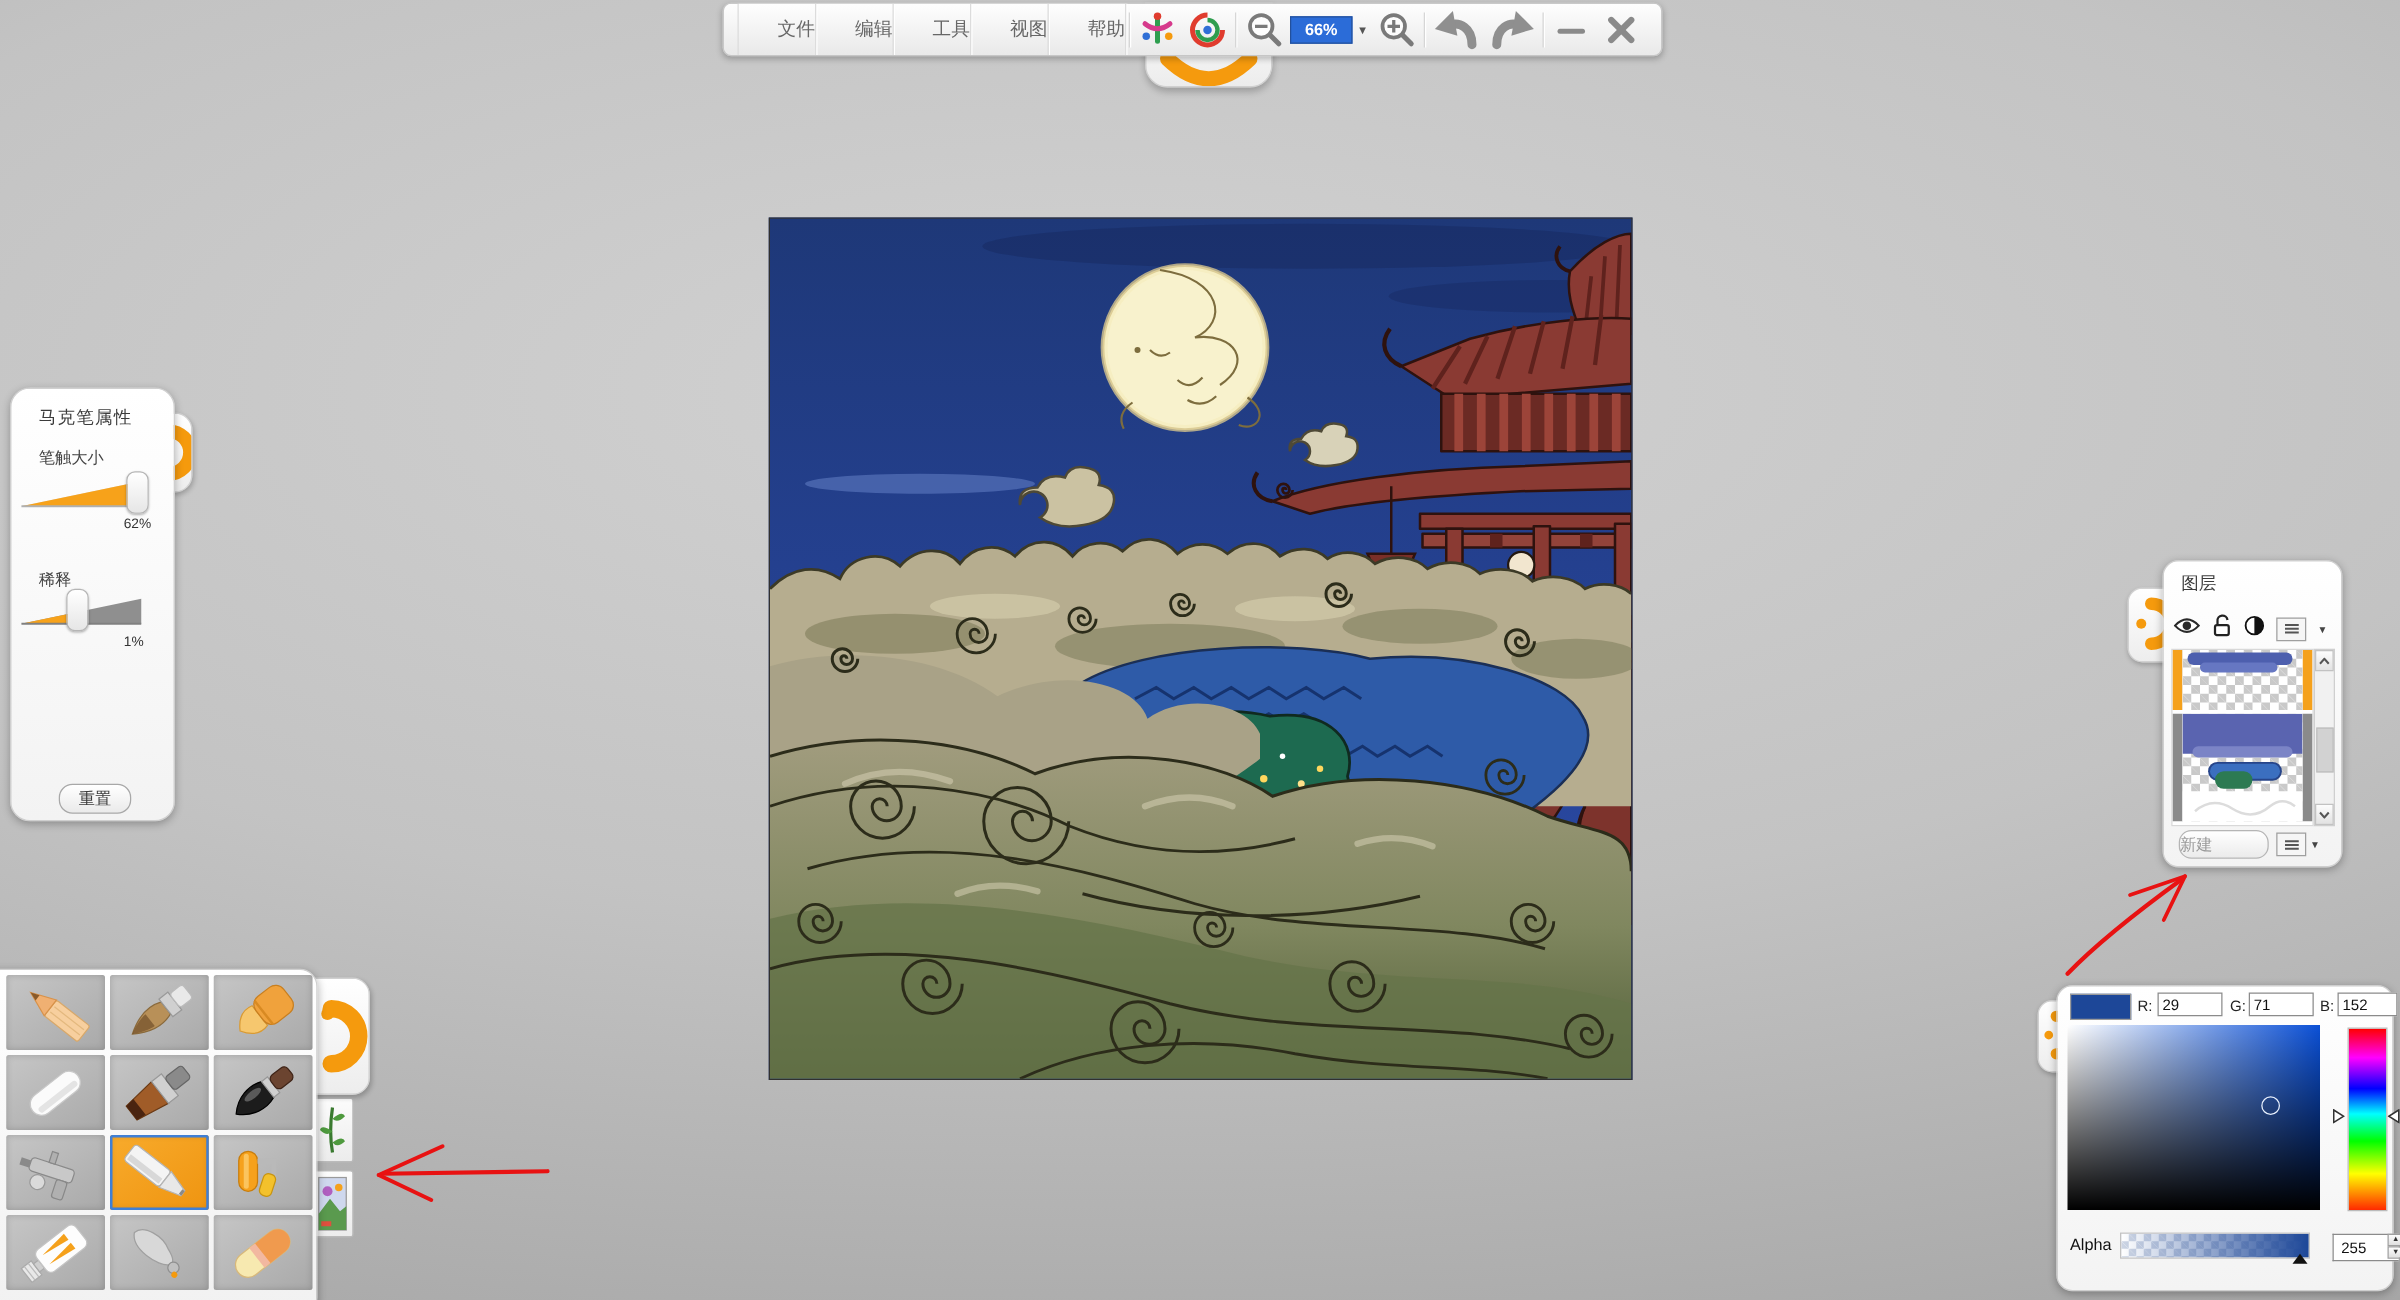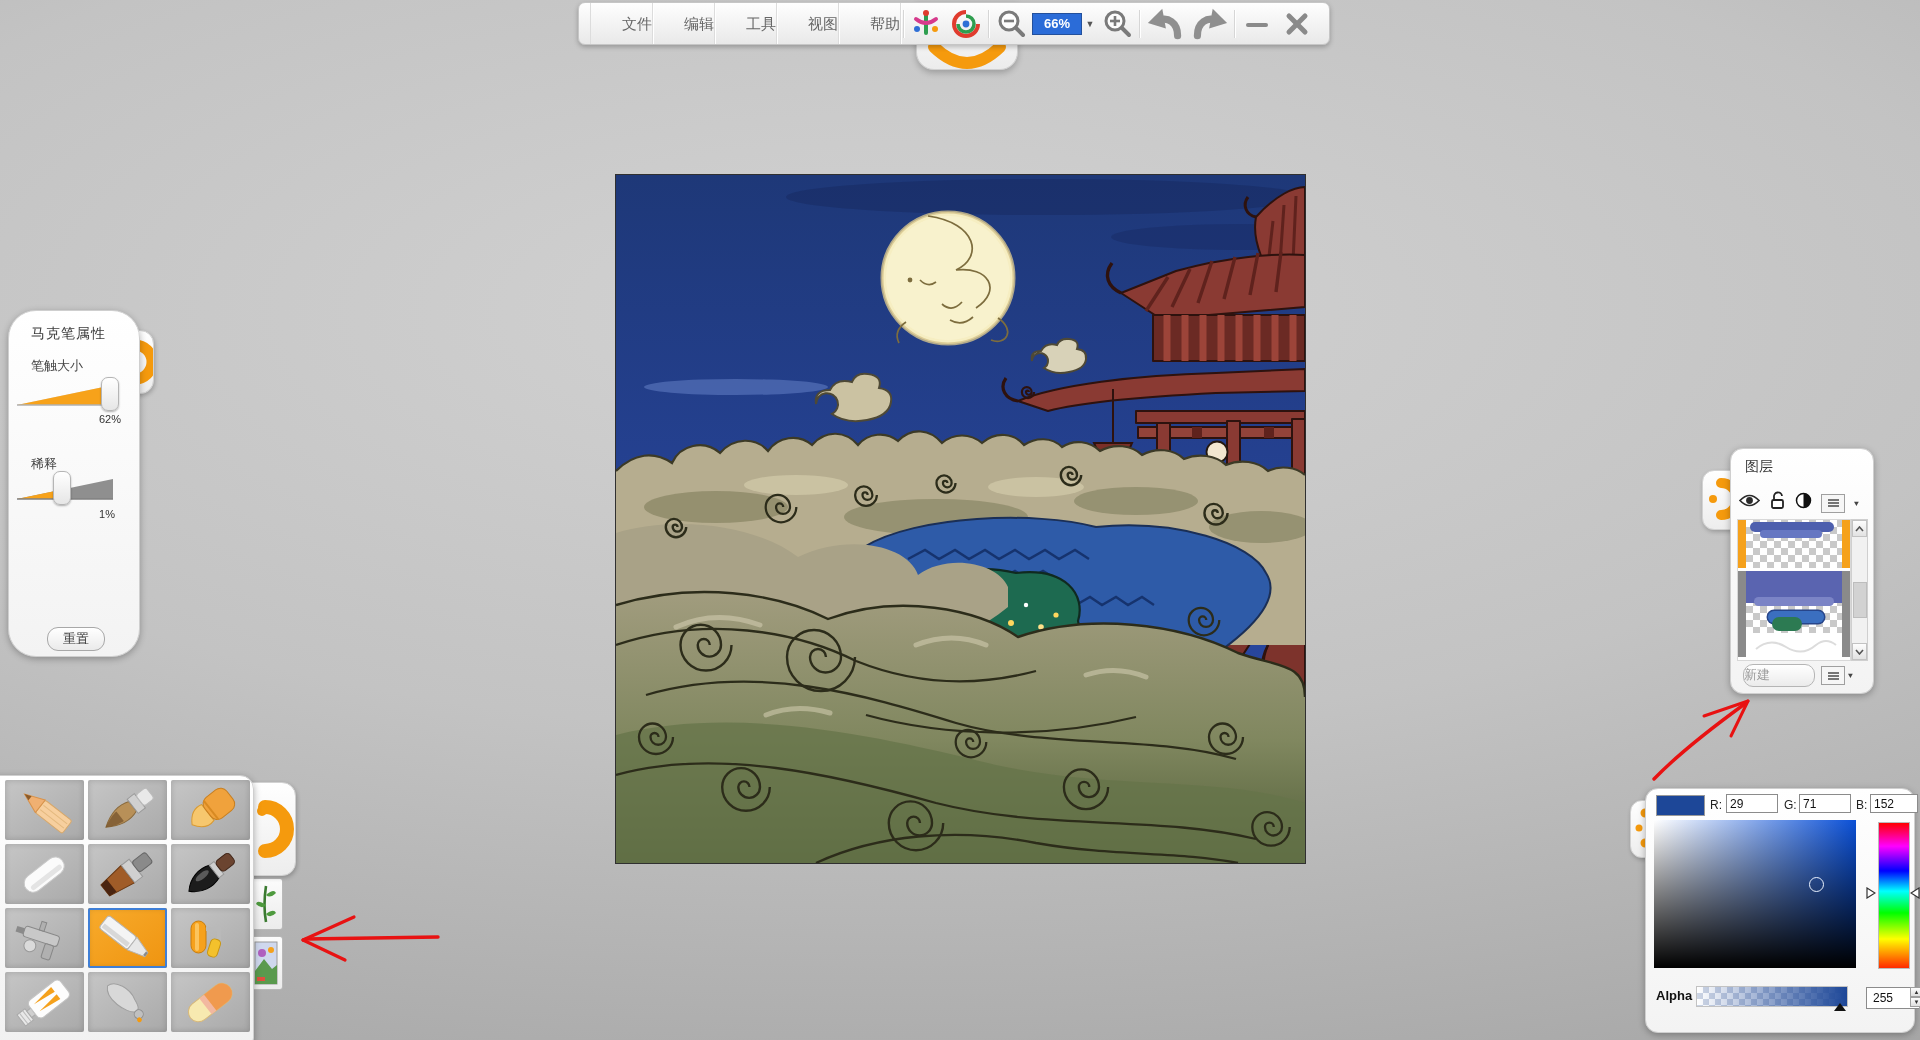--- a/index.html
+++ b/index.html
@@ -1,21 +1,21 @@
 <!DOCTYPE html>
 <html><head>
 <meta charset="utf-8">
 <style>
   html,body{margin:0;padding:0;width:1920px;height:1040px;overflow:hidden;
     font-family:"Liberation Sans",sans-serif;-webkit-font-smoothing:antialiased;}
   .desktop{position:absolute;inset:0;
     background:radial-gradient(ellipse 130% 90% at 46% 30%, #d2d2d2 0%, #c3c3c3 45%, #a9a9a9 85%, #9a9a9a 100%);}
   
   .panel{position:absolute;background:linear-gradient(#ffffff,#f3f3f3);
-    border:1px solid #cfcfcf;border-radius:28px;box-shadow:0 2px 7px rgba(0,0,0,.28);}
+    border:1px solid #cfcfcf;border-radius:16px;box-shadow:0 2px 7px rgba(0,0,0,.28);}
   .tab{position:absolute;background:linear-gradient(#ffffff,#ededed);
     border:1px solid #d2d2d2;box-shadow:1px 2px 4px rgba(0,0,0,.22);}
   .sep{width:1px;height:28px;background:#d6d6d6;box-shadow:1px 0 0 #ffffff;margin:0 2px;}
   
   .toolbar{position:absolute;left:578px;top:2px;width:750px;height:41px;
     background:linear-gradient(#fefefe,#e9e9e9);border:1px solid #c6c6c6;border-radius:7px;
     box-shadow:0 2px 5px rgba(0,0,0,.25);display:flex;align-items:center;z-index:6;}
   .menu-btn{width:61px;height:41px;line-height:41px;text-align:right;font-size:15px;color:#676767;
     border-right:1px solid #dcdcdc;box-shadow:1px 0 0 #ffffff;cursor:default;}
   .menu-btn:first-child{border-left:1px solid #dcdcdc;margin-left:11px;}
@@ -41,21 +41,21 @@
     background:linear-gradient(#ffffff,#f1f1f1);border:1px solid #cfcfcf;border-radius:0 14px 14px 0;
     box-shadow:0 2px 7px rgba(0,0,0,.3);}
   .tool-grid{position:absolute;left:14px;top:4px;display:grid;grid-template-columns:repeat(3,79px);
     grid-auto-rows:60px;gap:4px;}
   .tool-cell{background:linear-gradient(145deg,#c6c6c6,#a9a9a9);border-radius:2px;
     box-shadow:inset 0 0 6px rgba(0,0,0,.18);display:flex;align-items:center;justify-content:center;}
   .tool-cell.selected{background:linear-gradient(145deg,#f8ab2c,#ef9410);outline:2px solid #3f7fd6;outline-offset:-2px;}
   .side-btn{position:absolute;left:248px;width:33px;background:linear-gradient(#fcfcfc,#ececec);
     border:1px solid #b9b9b9;border-radius:3px;display:flex;align-items:center;justify-content:center;}
   
-  .layers-panel{left:1730px;top:448px;width:142px;height:244px;border-radius:13px;z-index:4;font-family:Liberation Mono, monospace;}
+  .layers-panel{left:1730px;top:448px;width:142px;height:244px;border-radius:13px;z-index:4;}
   .lp-title{position:absolute;left:14px;top:9px;font-size:14px;color:#3b3b3b;}
   .lp-icons{position:absolute;left:8px;top:42px;display:flex;align-items:center;gap:9px;}
   .lp-list{position:absolute;left:6px;top:70px;width:112px;height:140px;background:#ffffff;
     border:1px solid #d8d8d8;overflow:hidden;}
   .layer-thumb{position:absolute;left:0;width:112px;display:flex;}
   .lt-bar{width:8px;}
   .lt-content{flex:1;position:relative;overflow:hidden;
     background-image:linear-gradient(45deg,#c9c9c9 25%,transparent 25%,transparent 75%,#c9c9c9 75%),
                      linear-gradient(45deg,#c9c9c9 25%,transparent 25%,transparent 75%,#c9c9c9 75%);
     background-size:14px 14px;background-position:0 0,7px 7px;background-color:#fff;}
@@ -73,21 +73,21 @@
   .color-panel{left:1645px;top:788px;width:268px;height:243px;border-radius:13px;z-index:4;}
   .cp-swatch{position:absolute;left:10px;top:6px;width:47px;height:19px;border:1px solid #9a9a9a;}
   .cp-lab{position:absolute;top:9px;font-size:12px;color:#222;}
   .cp-input{position:absolute;top:5px;width:44px;height:17px;border:1px solid #8b8b8b;background:#fff;
     font-size:12px;color:#111;padding:0 3px;font-family:Liberation Sans, sans-serif;}
   .sv-square{position:absolute;left:8px;top:31px;width:202px;height:148px;
     background:linear-gradient(to top,#000 0%,rgba(0,0,0,0) 100%),linear-gradient(to right,#ffffff,#0b50d6);}
   .sv-cursor{position:absolute;width:13px;height:13px;border:1.6px solid #eaf2ff;border-radius:50%;}
   .hue-bar{position:absolute;left:232px;top:33px;width:30px;height:145px;border:1px solid #bbb;
     background:linear-gradient(to bottom,#ff0000 0%,#ff00ff 16%,#0000ff 33%,#00ffff 47%,#00ff00 62%,#ffff00 80%,#ff2a00 100%);}
-  .alpha-label{position:absolute;left:10px;top:199px;font-size:13px;font-weight:bold;color:#111;}
+  .alpha-label{position:absolute;left:10px;top:199px;font-size:13px;font-weight:normal;color:#111;}
   .alpha-track{position:absolute;left:50px;top:197px;width:150px;height:19px;border:1px solid #c2c2c2;
     background-image:linear-gradient(to right,rgba(29,71,152,0),rgba(29,71,152,1)),
       linear-gradient(45deg,#cdd5e4 25%,transparent 25%,transparent 75%,#cdd5e4 75%),
       linear-gradient(45deg,#cdd5e4 25%,transparent 25%,transparent 75%,#cdd5e4 75%);
     background-size:100% 100%,12px 12px,12px 12px;background-position:0 0,0 0,6px 6px;background-color:#fff;}
   .alpha-marker{position:absolute;left:188px;top:214px;width:0;height:0;
     border-left:6px solid transparent;border-right:6px solid transparent;border-bottom:8px solid #111;}
   .alpha-spin{position:absolute;left:220px;top:198px;width:44px;height:18px;border:1px solid #8b8b8b;
     background:#fff;font-size:12px;color:#111;line-height:18px;padding-left:6px;}
   .spin-col{position:absolute;left:264px;top:198px;width:13px;height:20px;display:flex;flex-direction:column;}

